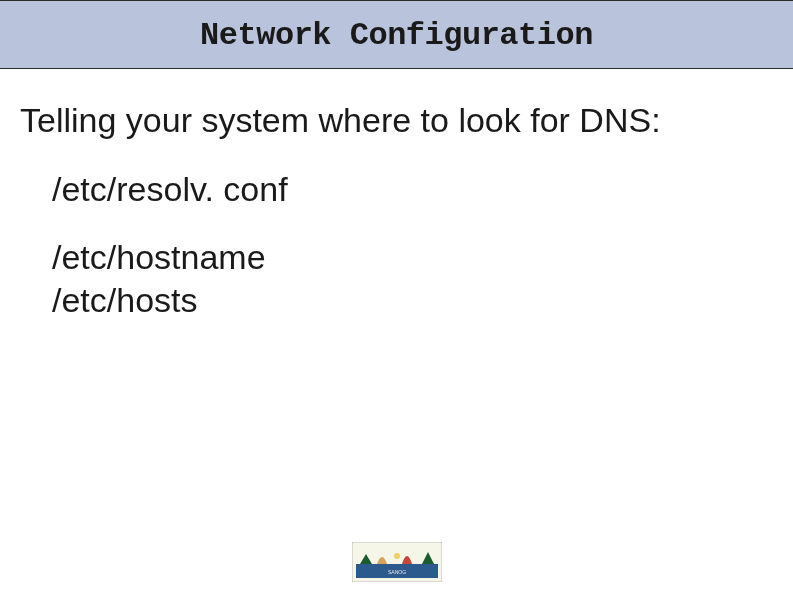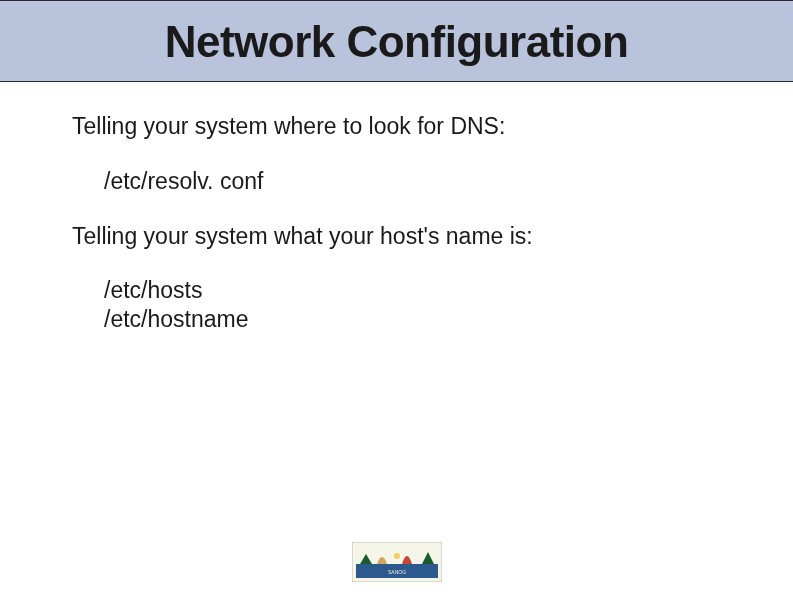--- a/index.html
+++ b/index.html
@@ -27,30 +27,31 @@
     .title-band {
       width: 100%;
       background: #b9c3dc;
       border-top: 1px solid #2a2a2a;
       border-bottom: 1px solid #2a2a2a;
       padding: 16px 0 14px 0;
       text-align: center;
     }
     
     .title-band h1 {
-      font-size: 44px;
+      font-size: 32px;
       font-weight: bold;
       color: #1a1a1a;
       letter-spacing: -0.5px;
+      font-family: Liberation Mono, monospace;
     }
     
     .content {
-      padding: 30px 72px;
+      padding: 30px 20px;
       color: #1a1a1a;
-      font-size: 23px;
+      font-size: 34px;
       line-height: 1.25;
     }
     
     .para {
       margin-bottom: 26px;
     }
     
     .file-list {
       padding-left: 32px;
       margin-bottom: 26px;
@@ -83,25 +84,24 @@
     <h1>Network Configuration</h1>
   </div>
 
   <div class="content">
     <div class="para">Telling your system where to look for DNS:</div>
 
     <div class="file-list">
       <span class="file-line">/etc/resolv. conf</span>
     </div>
 
-    <div class="para">Telling your system what your host's name is:</div>
 
     <div class="file-list">
+      <span class="file-line">/etc/hostname</span>
       <span class="file-line">/etc/hosts</span>
-      <span class="file-line">/etc/hostname</span>
     </div>
 
   </div>
 
   <div class="footer-logo">
     <svg viewBox="0 0 90 40">
       <rect x="0" y="0" width="90" height="40" fill="#f5f5e8" stroke="#888" stroke-width="0.5"></rect>
       <rect x="4" y="22" width="82" height="14" fill="#2d5a8c"></rect>
       <path d="M 8 22 L 14 12 L 20 22 Z" fill="#1a5c2e"></path>
       <path d="M 70 22 L 76 10 L 82 22 Z" fill="#1a5c2e"></path>

